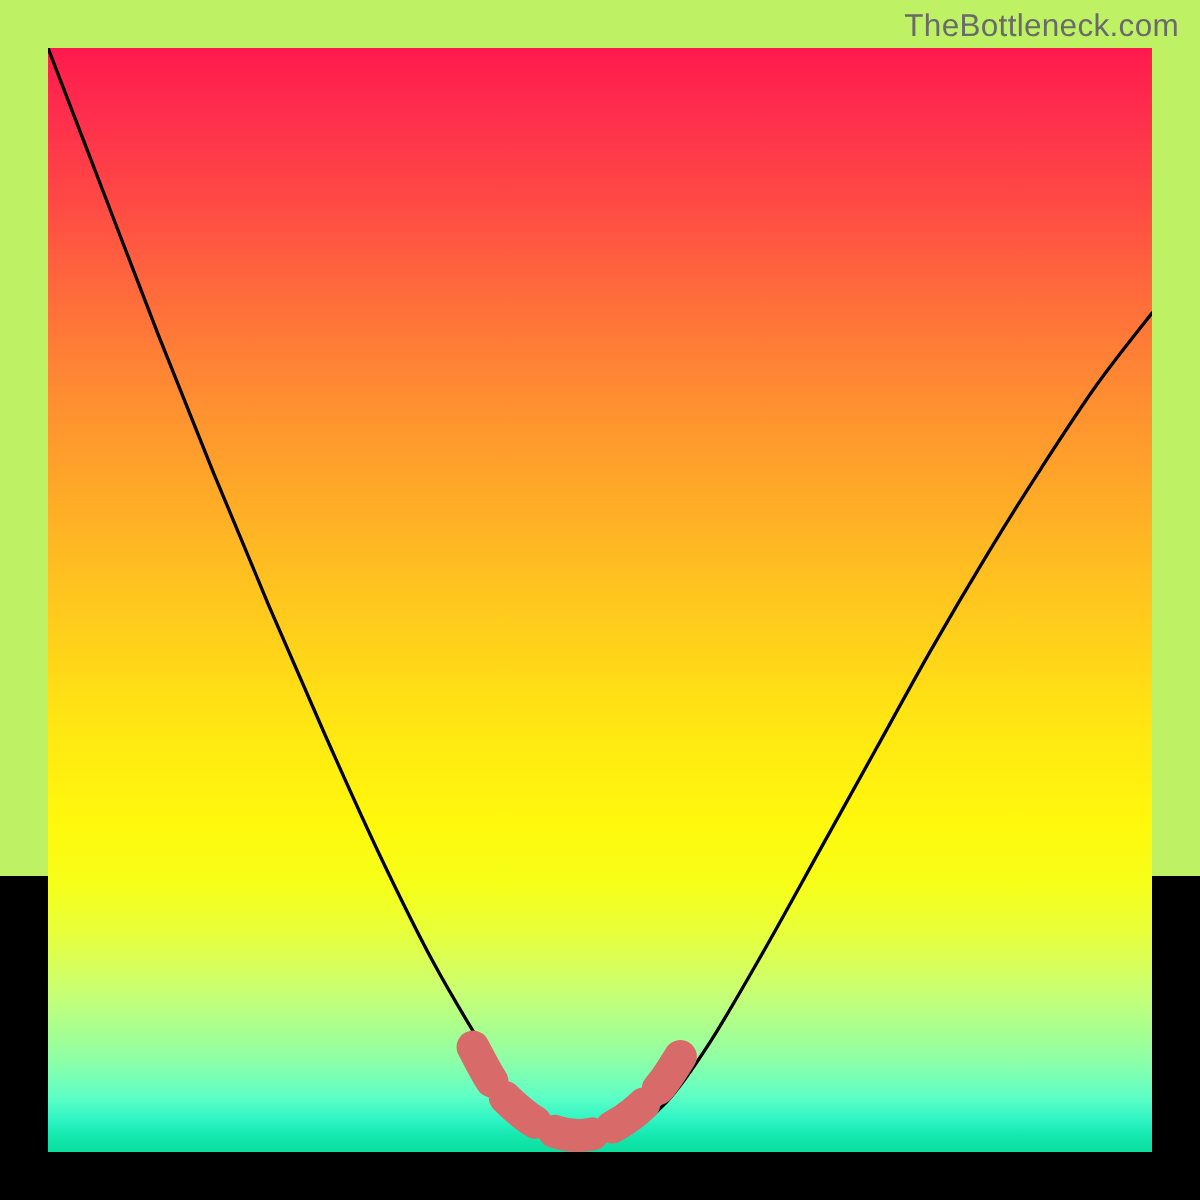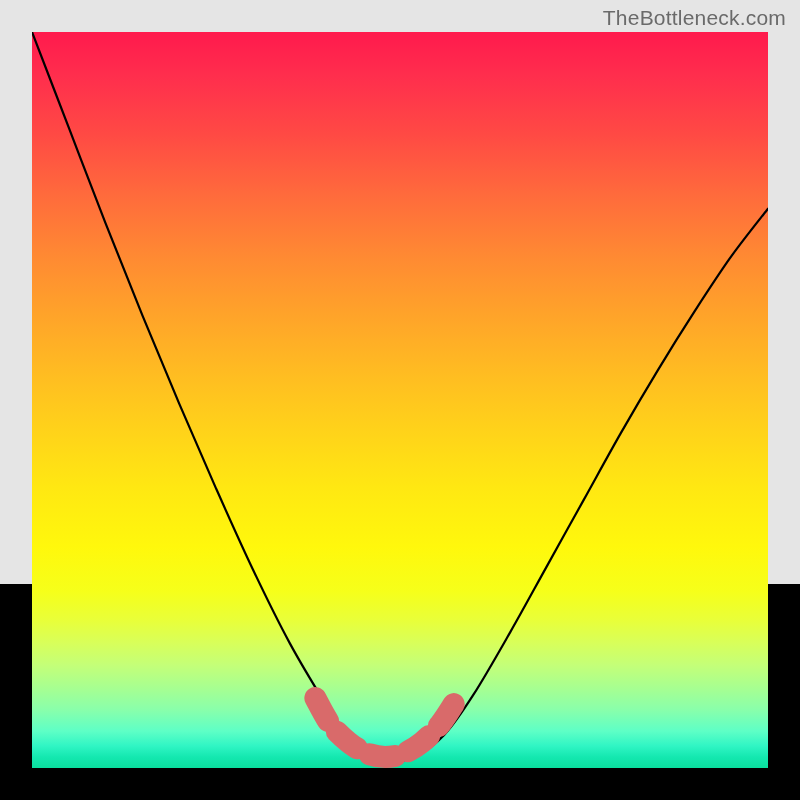--- a/index.html
+++ b/index.html
@@ -10,21 +10,21 @@
     background: #000;
     overflow: hidden;
     font-family: Arial, Helvetica, sans-serif;
   }
   .frame {
     position: absolute;
     top: 0;
     left: 0;
     width: 800px;
     height: 584px;
-    background: #e5e5e5;
+    background: #bef264;
   }
   .plot-area {
     position: absolute;
     top: 32px;
     left: 32px;
     width: 736px;
     height: 736px;
     overflow: hidden;
   }
   .gradient {

